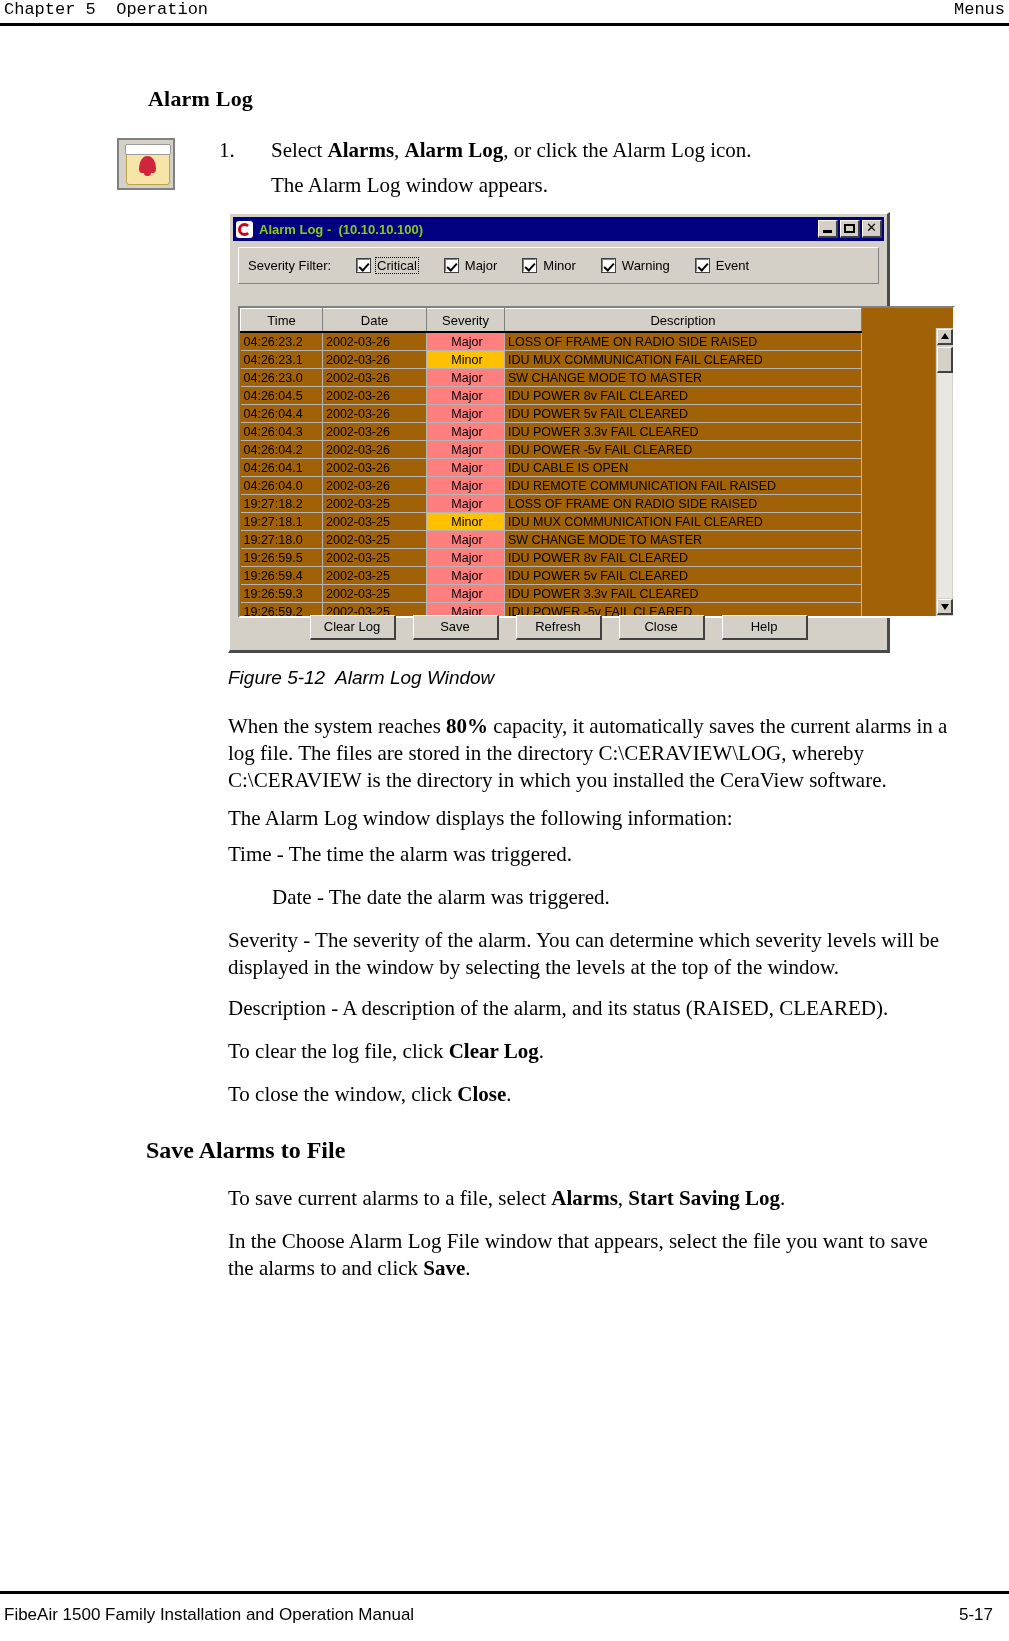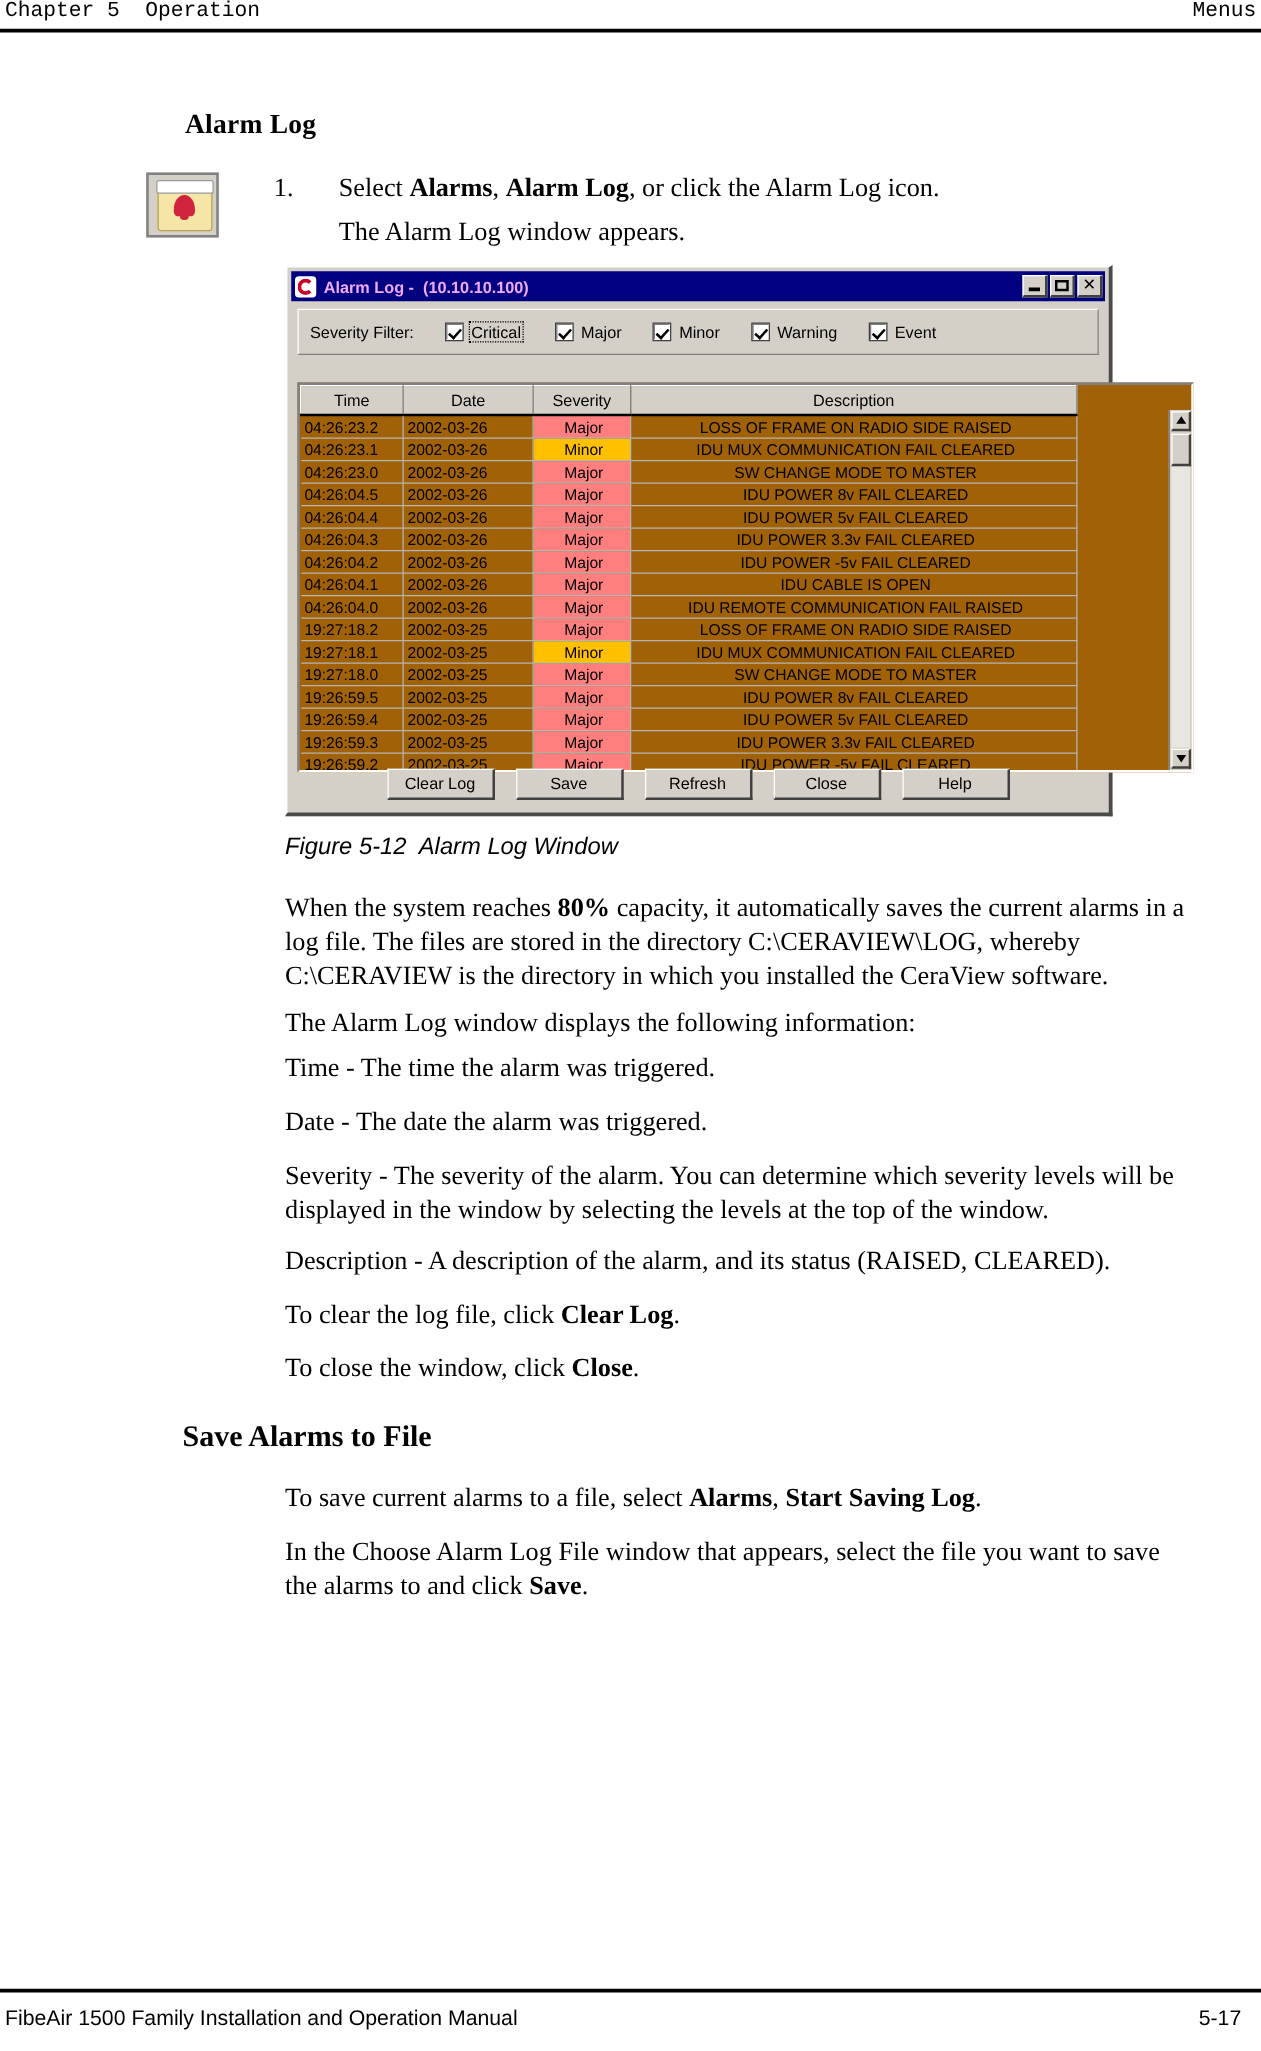--- a/index.html
+++ b/index.html
@@ -143,21 +143,21 @@
     content: "";
     position: absolute;
     left: 2px; top: 2px;
     width: 13px; height: 13px;
     border: 3px solid #cc0022;
     border-radius: 50%;
     border-right-color: transparent;
     box-sizing: border-box;
   }
   #titlebar-title {
-    color: #f0abfc;
+    color: #84cc16;
     font-size: 13px;
     font-weight: bold;
     margin-left: 6px;
     white-space: pre;
     flex: 1 1 auto;
   }
   .win-btn {
     width: 20px; height: 18px;
     background: #d4d0c8;
     border-top: 1px solid #ffffff;
@@ -286,21 +286,21 @@
     white-space: nowrap;
     overflow: hidden;
   }
   td.sev {
     text-align: center;
     padding: 0;
     border-right: 1px solid #808080;
   }
   td.sev.major  { background: #ff7f7f; }
   td.sev.minor  { background: #ffc000; }
-  td.desc { border-right: none; text-align: center; }
+  td.desc { border-right: none; }
 
   
   #table-scrollbar {
     position: absolute;
     right: 0px; top: 20px;
     width: 18px;
     bottom: 0px;
     background: #d4d0c8;
     border-left: 1px solid #808080;
     box-sizing: border-box;
@@ -598,21 +598,21 @@
     <div class="dlg-btn">Help</div>
   </div>
 </div>
 
 <div id="figure-caption">Figure 5-12  Alarm Log Window</div>
 
 <div class="para" style="top:713px;"><span>When the system reaches </span><b>80%</b><span> capacity, it automatically saves the current alarms in a log file. The files are stored in the directory C:\CERAVIEW\LOG, whereby C:\CERAVIEW is the directory in which you installed the CeraView software.</span></div>
 
 <div class="para" style="top:805px;">The Alarm Log window displays the following information:</div>
 <div class="para" style="top:841px;">Time - The time the alarm was triggered.</div>
-<div class="para" style="top:884px;">Date - The date the alarm was triggered.</div>
+<div class="para" style="top:884px;margin-left:44px;">Date - The date the alarm was triggered.</div>
 <div class="para" style="top:927px;">Severity - The severity of the alarm. You can determine which severity levels will be displayed in the window by selecting the levels at the top of the window.</div>
 <div class="para" style="top:995px;">Description - A description of the alarm, and its status (RAISED, CLEARED).</div>
 
 <div class="para" style="top:1038px;"><span>To clear the log file, click </span><b>Clear Log</b><span>.</span></div>
 
 <div class="para" style="top:1081px;"><span>To close the window, click </span><b>Close</b><span>.</span></div>
 
 <div id="sub-heading">Save Alarms to File</div>
 
 <div class="para" style="top:1185px;"><span>To save current alarms to a file, select </span><b>Alarms</b><span>, </span><b>Start Saving Log</b><span>.</span></div>

